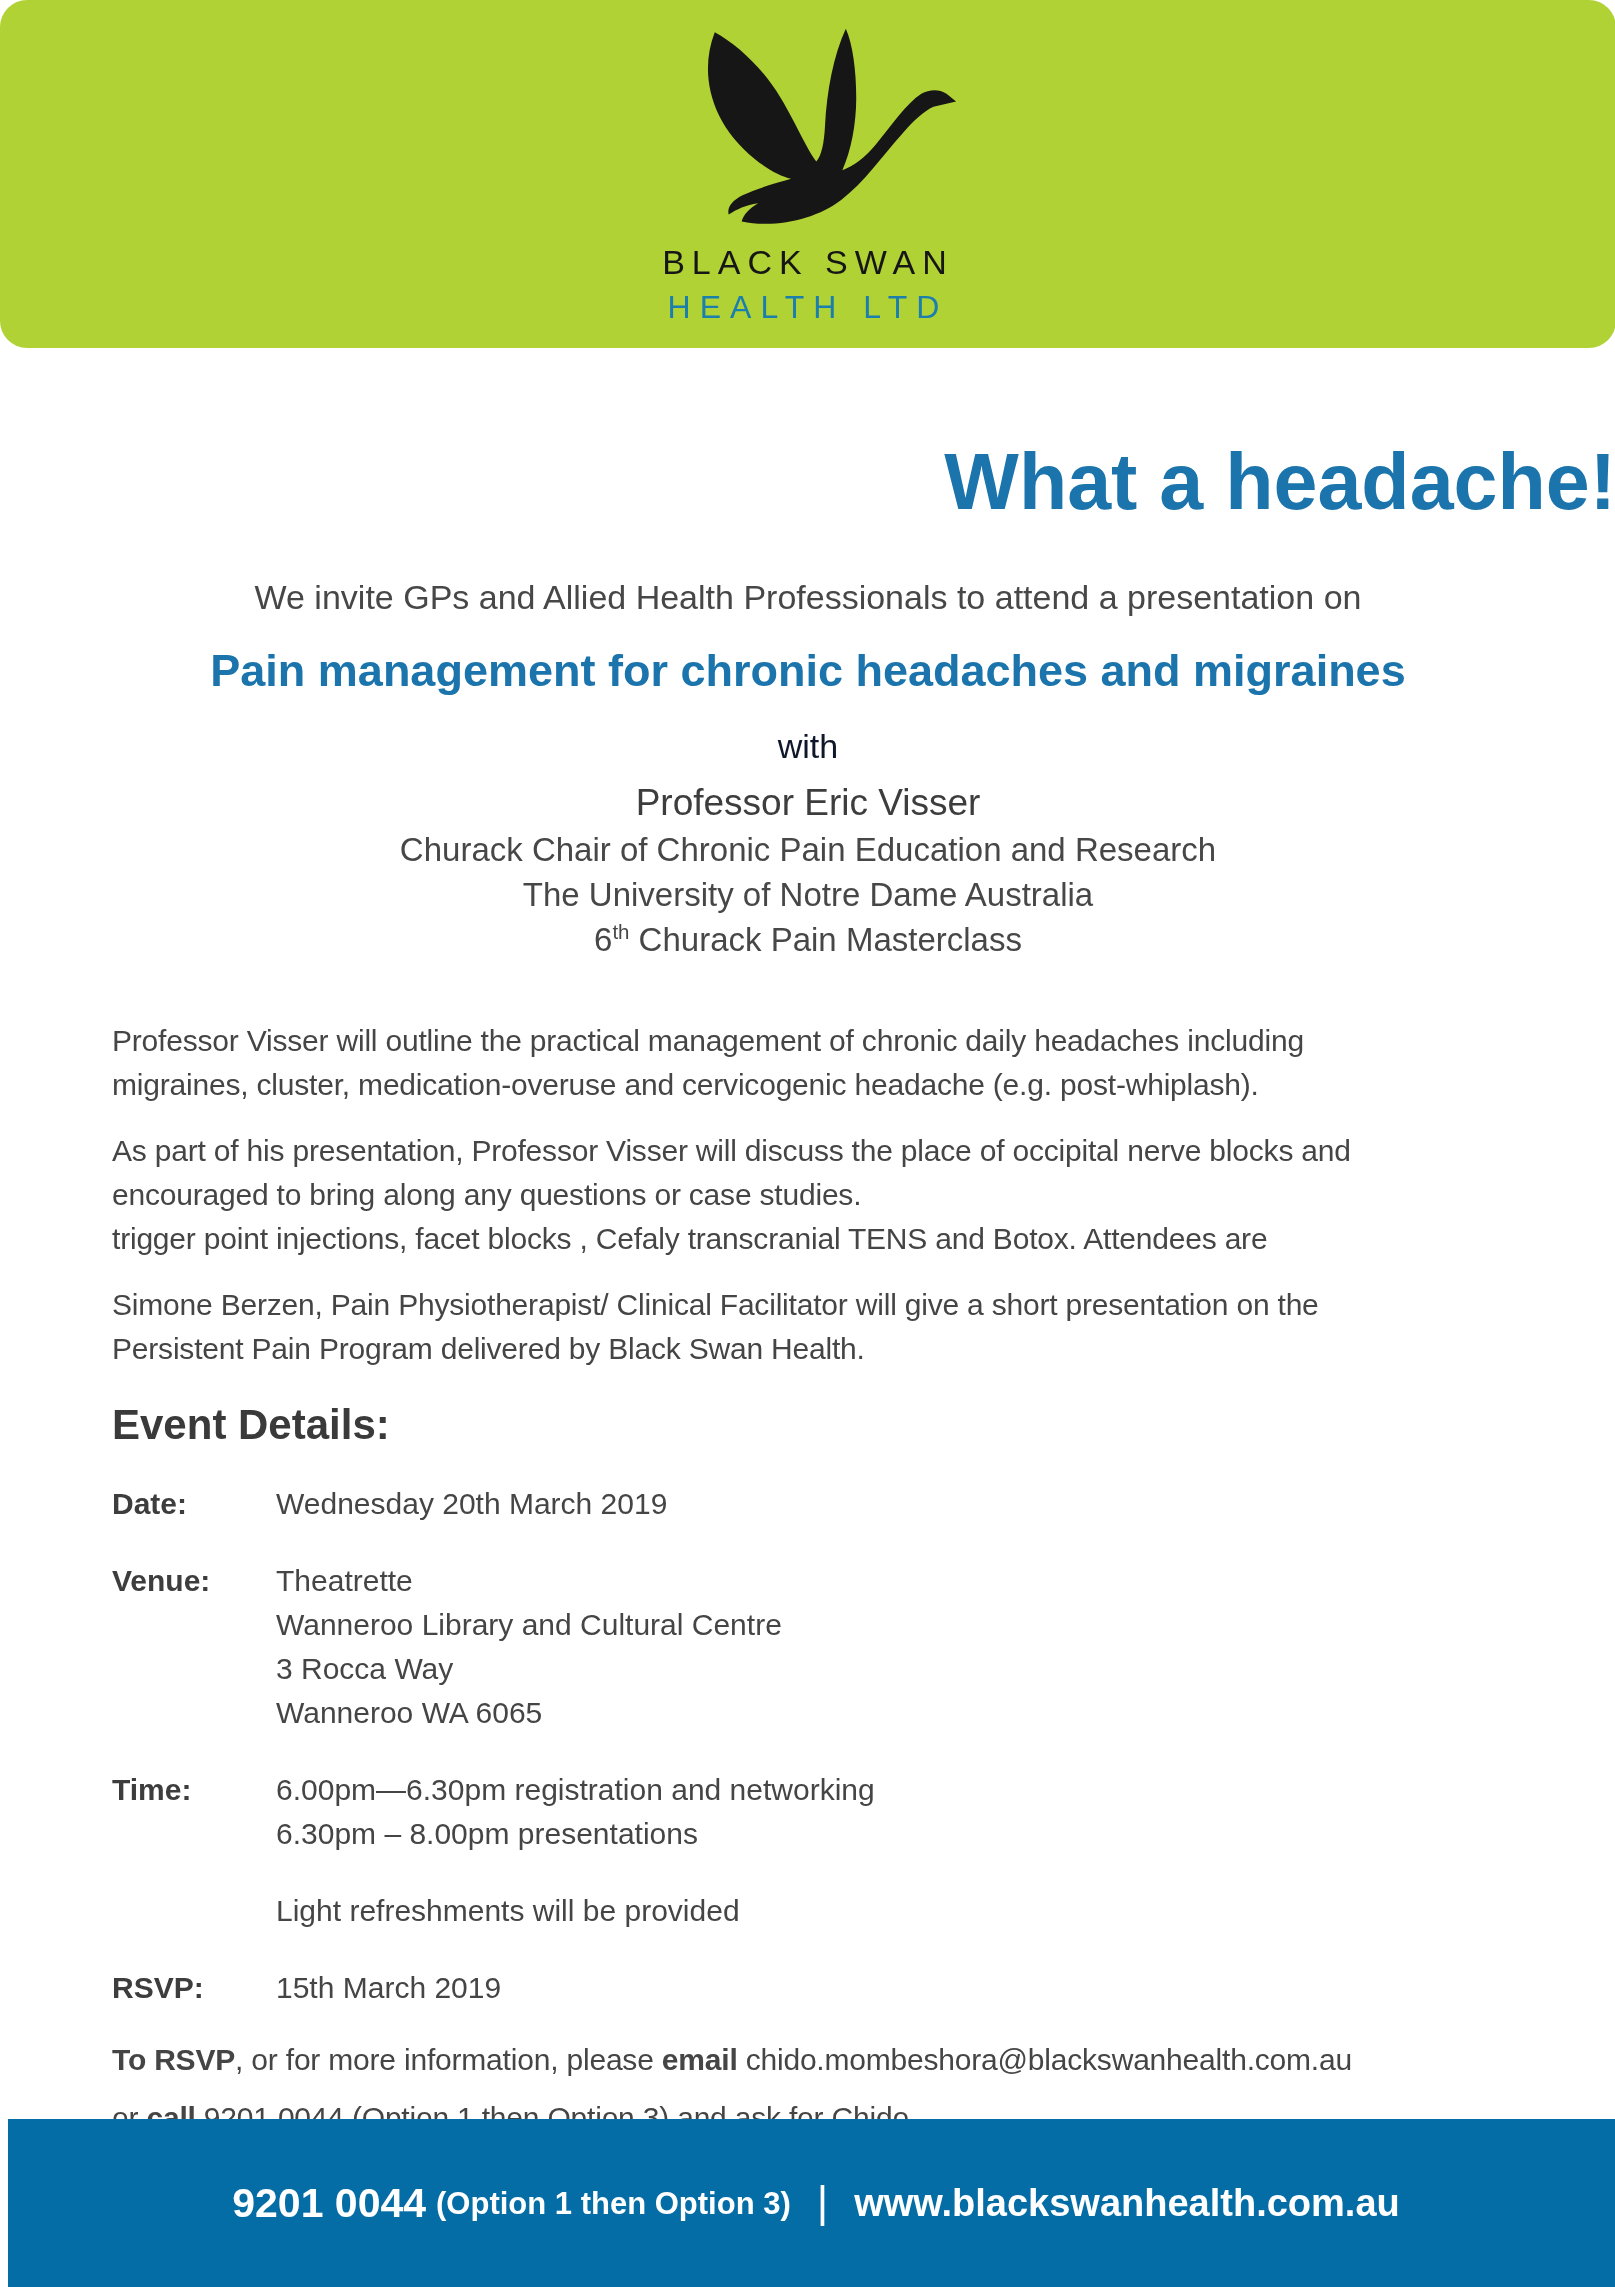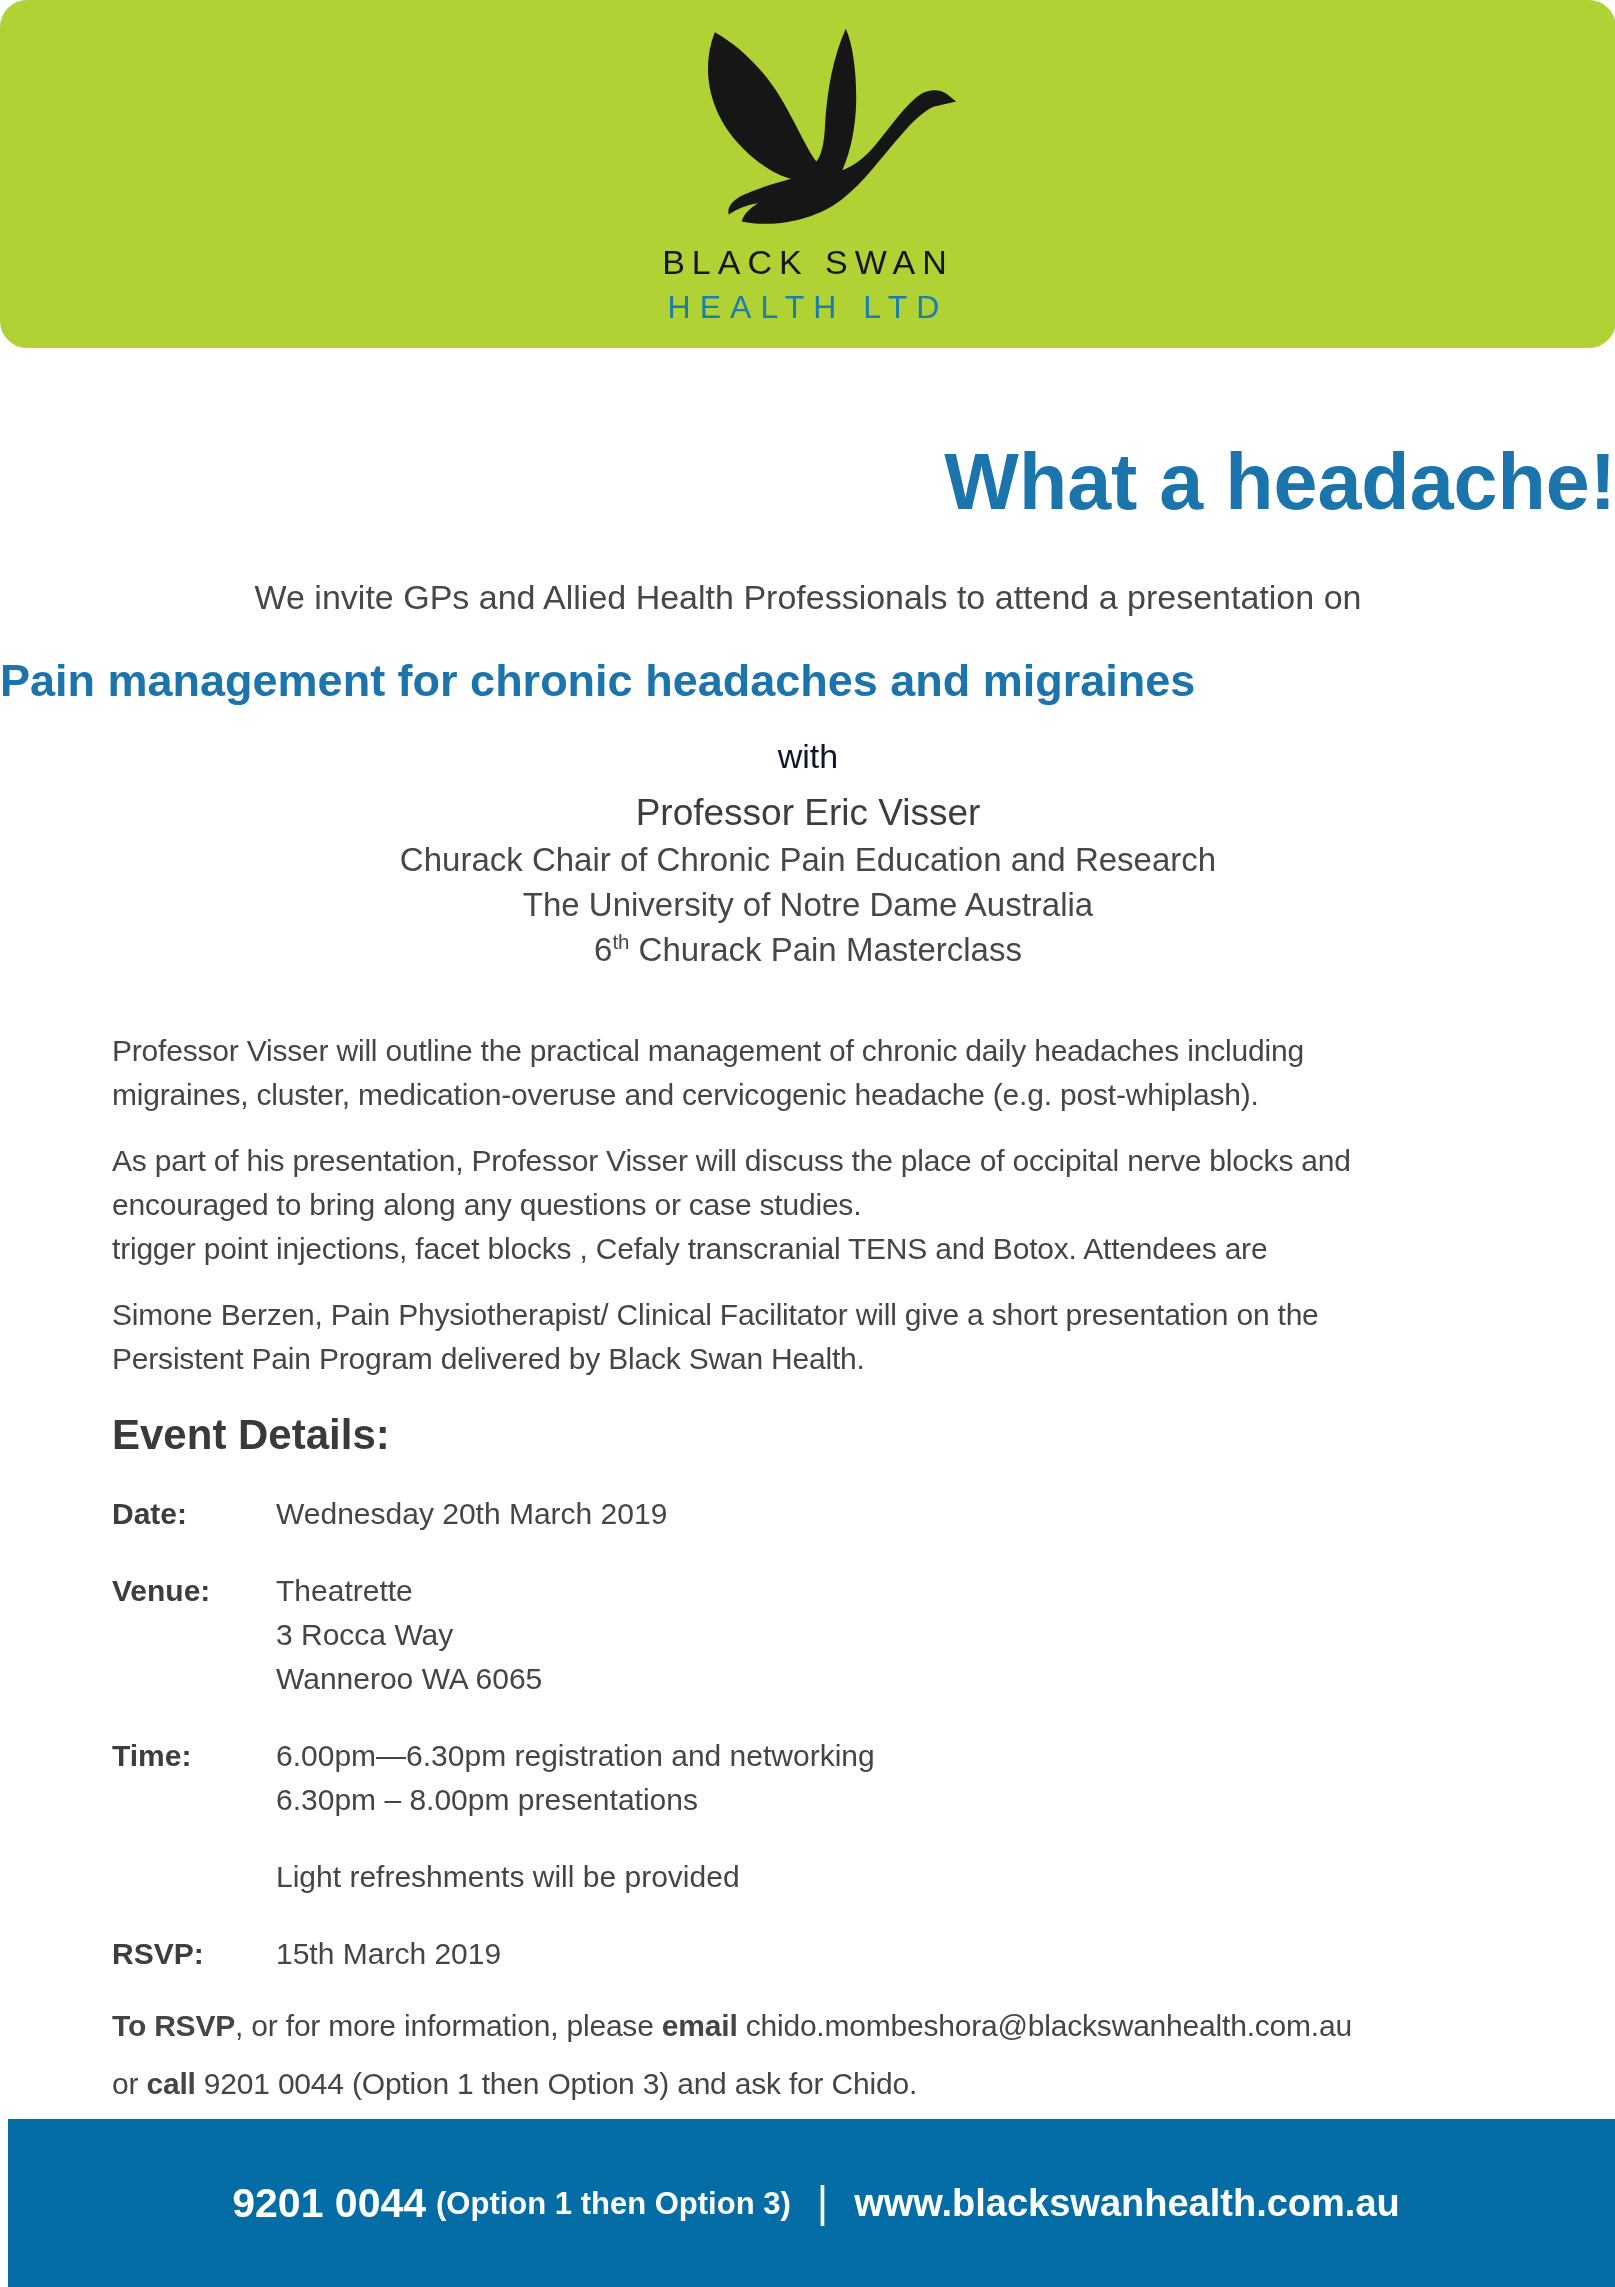--- a/index.html
+++ b/index.html
@@ -31,21 +31,21 @@
     font-weight: 400; margin-top: 7px;
   }
 
   
   .title {
     margin-top: 91px;
     font-size: 79px; line-height: 1.1; font-weight: 700;
     color: #1b74ac; text-align: right;
   }
   .invite { margin-top: 51px; font-size: 34px; line-height: 1.2; text-align: center; color: #474747; }
-  .topic  { margin-top: 36px; font-size: 45px; line-height: 1.2; font-weight: 700; color: #1b74ac; text-align: left; }
+  .topic  { margin-top: 26px; font-size: 45px; line-height: 1.2; font-weight: 700; color: #1b74ac; text-align: center; }
   .with-line { margin-top: 28px; font-size: 34px; line-height: 1.2; text-align: center; color: #0f172a; }
   .presenter { margin-top: 14px; font-size: 37px; line-height: 1.25; font-weight: 400; color: #3d3d3d; text-align: center; }
   .cred { font-size: 33px; line-height: 45px; text-align: center; color: #474747; }
   .cred sup { font-size: 0.62em; vertical-align: super; line-height: 0; }
 
   
   .content { padding: 0 112px; }
   .paras { margin-top: 57px; }
   .para { margin-top: 22px; }
   .para:first-child { margin-top: 0; }
@@ -144,20 +144,21 @@
     <div class="dlabel">Date:</div>
     <div class="dvalue">
       <div class="vline">Wednesday 20th March 2019</div>
     </div>
   </div>
 
   <div class="drow">
     <div class="dlabel">Venue:</div>
     <div class="dvalue">
       <div class="vline">Theatrette</div>
+      <div class="vline">Wanneroo Library and Cultural Centre</div>
       <div class="vline">3 Rocca Way</div>
       <div class="vline">Wanneroo WA 6065</div>
     </div>
   </div>
 
   <div class="drow">
     <div class="dlabel">Time:</div>
     <div class="dvalue">
       <div class="vline">6.00pm—6.30pm registration and networking</div>
       <div class="vline">6.30pm – 8.00pm presentations</div>

